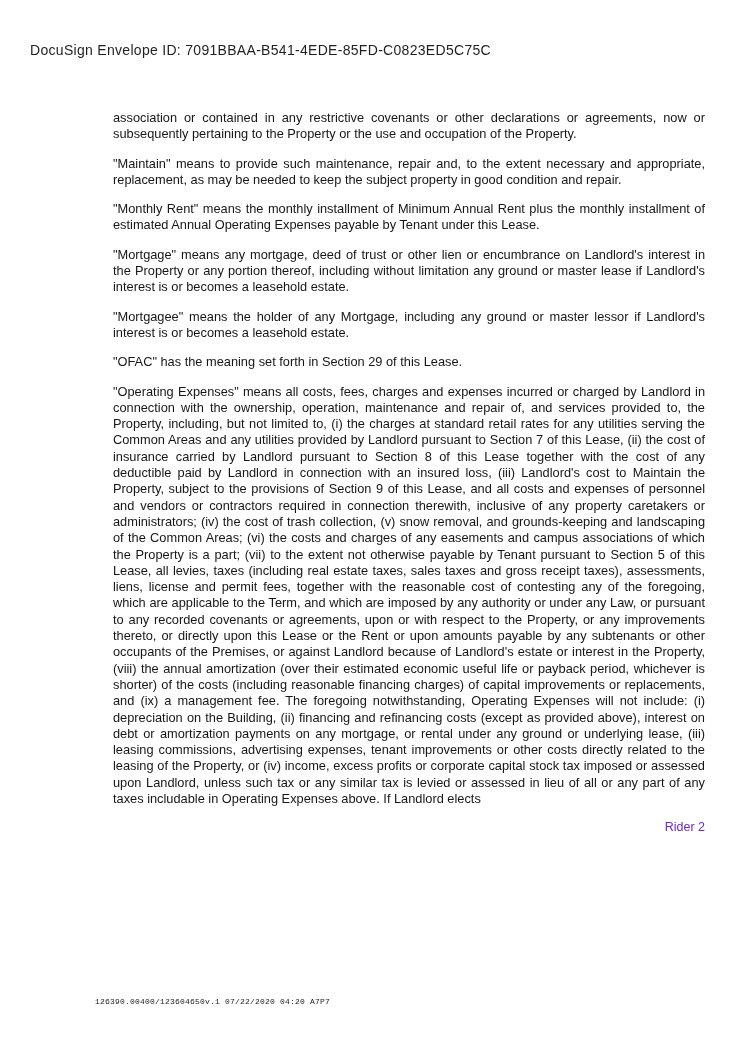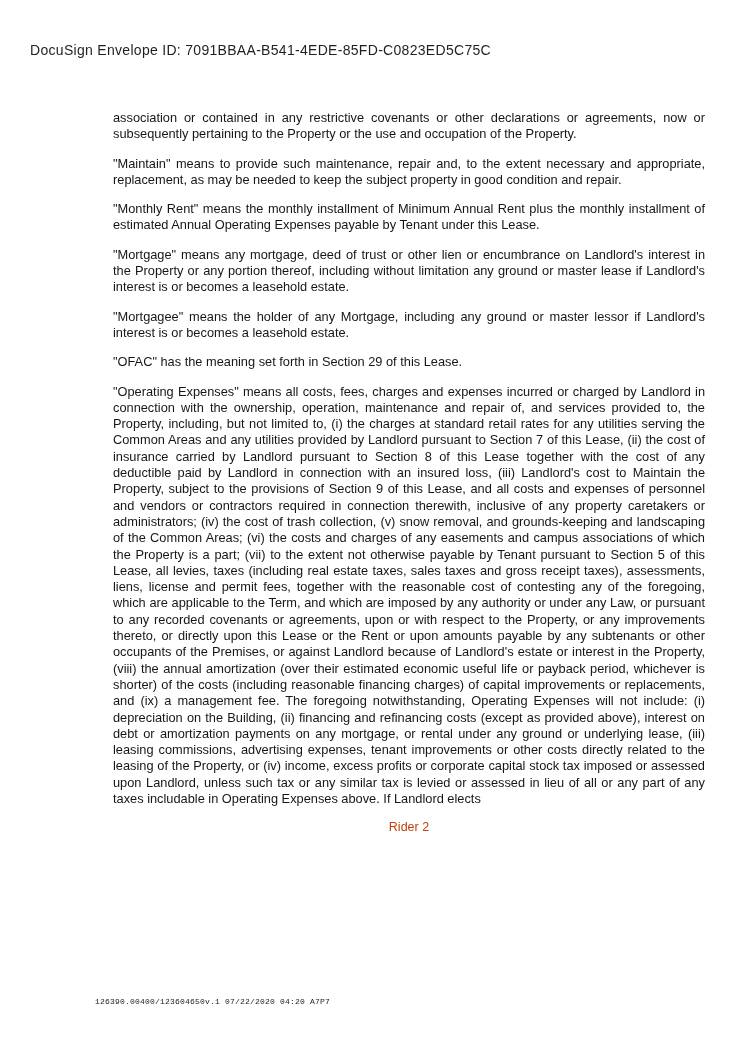--- a/index.html
+++ b/index.html
@@ -37,23 +37,23 @@
     margin-left: 16px;
   }
   .doc-body p {
     margin: 0 0 13px 0;
   }
   .doc-body p:last-of-type {
     margin-bottom: 0;
   }
   .rider-label {
     margin-top: 12px;
-    text-align: center;
+    text-align: right;
     font-size: 12.5px;
-    color: #c2410c;
+    color: #6d28d9;
   }
   .footer-ref {
     position: absolute;
     top: 997px;
     left: 95px;
     font-size: 8px;
     letter-spacing: 0.2px;
     color: #222222;
     white-space: nowrap;
     font-family: Liberation Mono, monospace;

